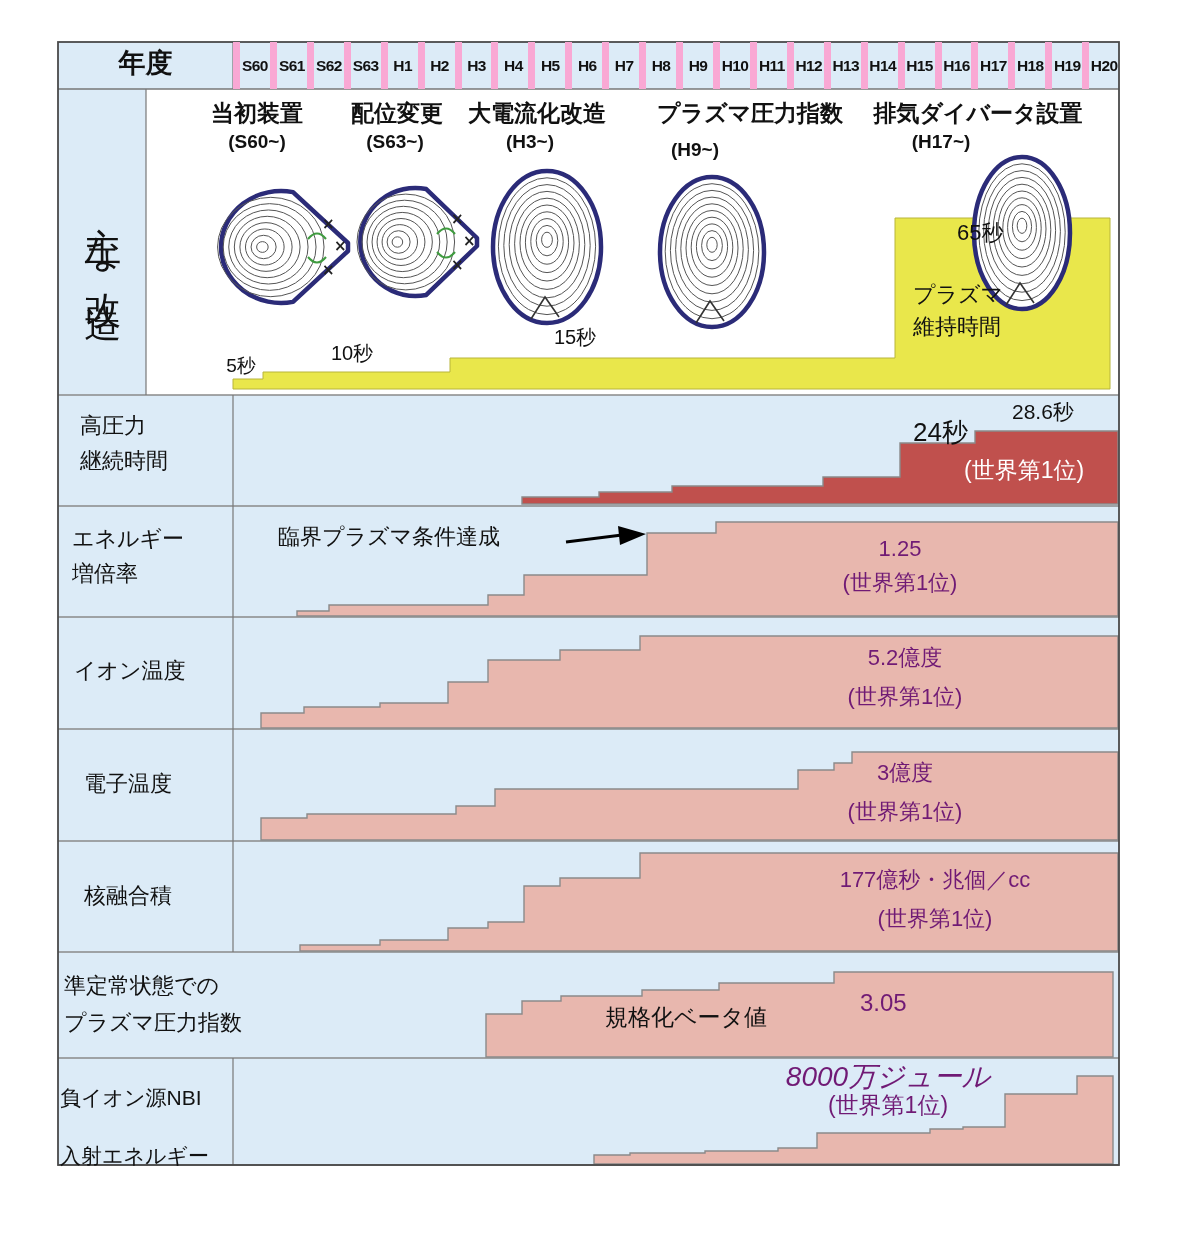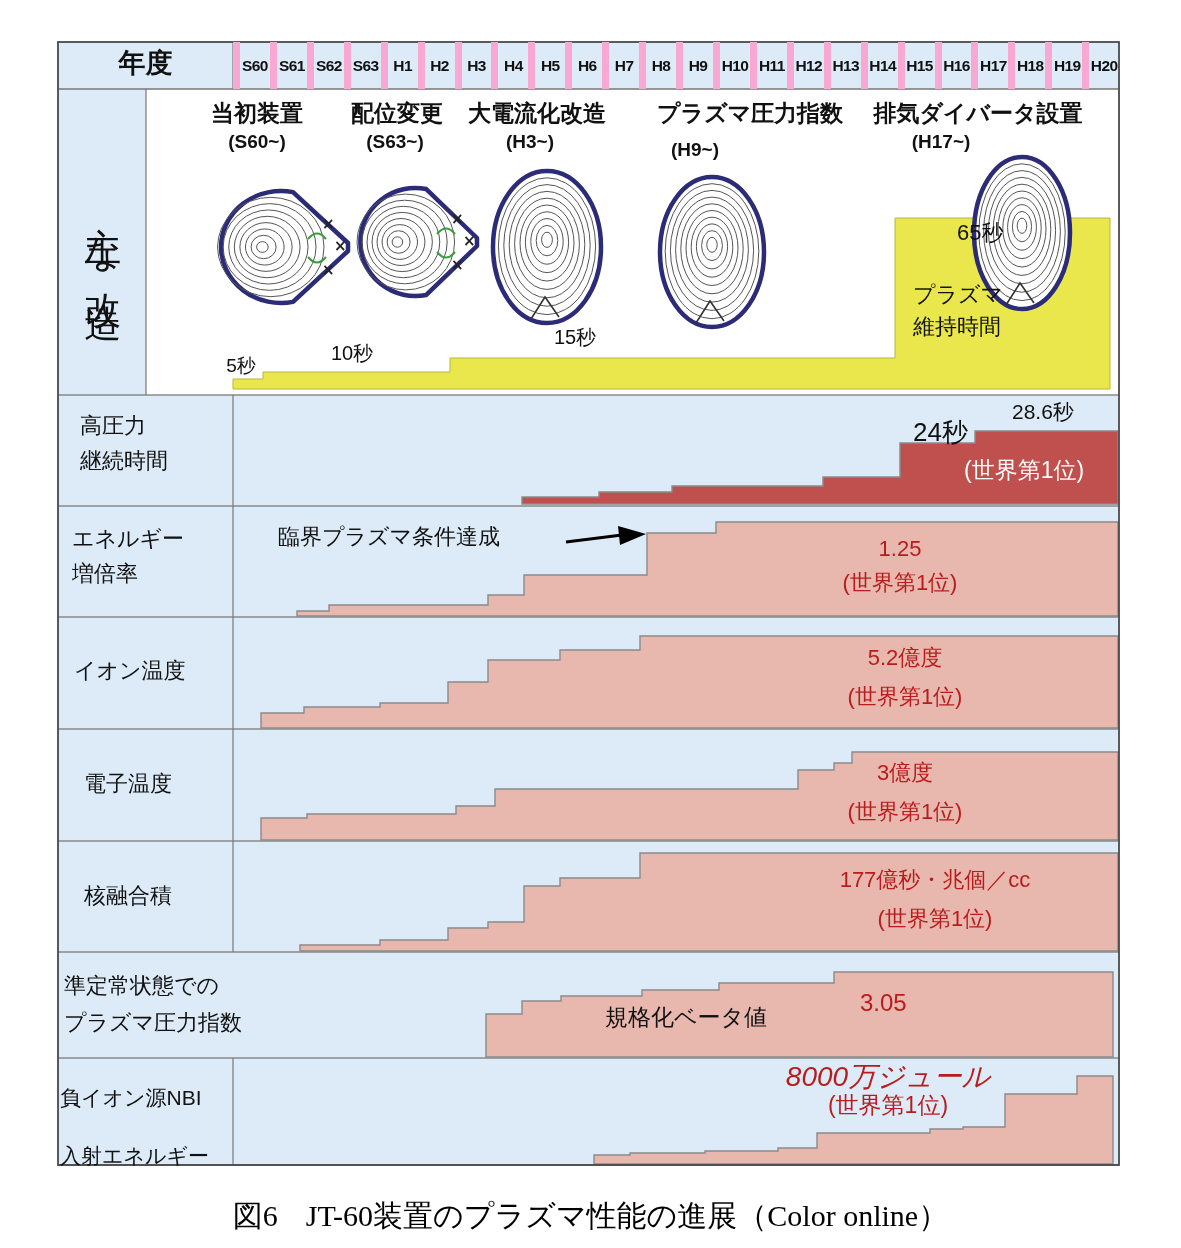--- a/index.html
+++ b/index.html
@@ -1,21 +1,21 @@
 <!DOCTYPE html>
 <html><head>
 <meta charset="utf-8">
 <style>
   html,body{margin:0;padding:0;background:#fff;}
   #canvas{position:relative;width:1181px;height:1248px;background:#fff;overflow:hidden;
           font-family:"Liberation Sans",sans-serif;color:#111;}
   #chart-svg{position:absolute;left:0;top:0;}
   .t{position:absolute;white-space:nowrap;line-height:1.1;}
   .cx{transform:translateX(-50%);}
-  .red{color:#b91c1c;}
+  .red{color:#701a75;}
   .white{color:#ffffff;}
   .b{font-weight:700;}
   #year-row{position:absolute;left:233px;top:42px;width:886px;height:47px;display:flex;}
   #year-row span{flex:1;display:flex;align-items:center;justify-content:center;
                  font-size:15.5px;font-weight:700;letter-spacing:-0.6px;
                  border-left:7px solid #f9a8d4;}
   #main-mods{position:absolute;left:58px;top:89px;width:88px;height:306px;
              display:flex;align-items:center;justify-content:center;
              writing-mode:vertical-rl;text-orientation:upright;
              font-size:37px;letter-spacing:12px;}
@@ -203,16 +203,13 @@
   <div class="t" style="left:64px;top:974px;font-size:22px;">準定常状態での</div>
   <div class="t" style="left:64px;top:1011px;font-size:22px;">プラズマ圧力指数</div>
   <div class="t" style="left:605px;top:1005px;font-size:23px;">規格化ベータ値</div>
   <div class="t red" style="left:860px;top:990px;font-size:24px;">3.05</div>
 
   <div class="t" style="left:60px;top:1086px;font-size:21px;">負イオン源NBI</div>
   <div class="t" style="left:60px;top:1116px;font-size:21px;margin-top:28px;">入射エネルギー</div>
   <div class="t cx red" style="left:888px;top:1062px;font-size:28px;font-style:italic;">8000万ジュール</div>
   <div class="t cx red" style="left:888px;top:1093px;font-size:23px;">(世界第1位)</div>
 
-  <div id="caption">
-    <span>図6</span><span class="gap"></span><span>JT-60装置のプラズマ性能の進展（Color online）</span>
-  </div>
 </div>
 
 </body></html>

